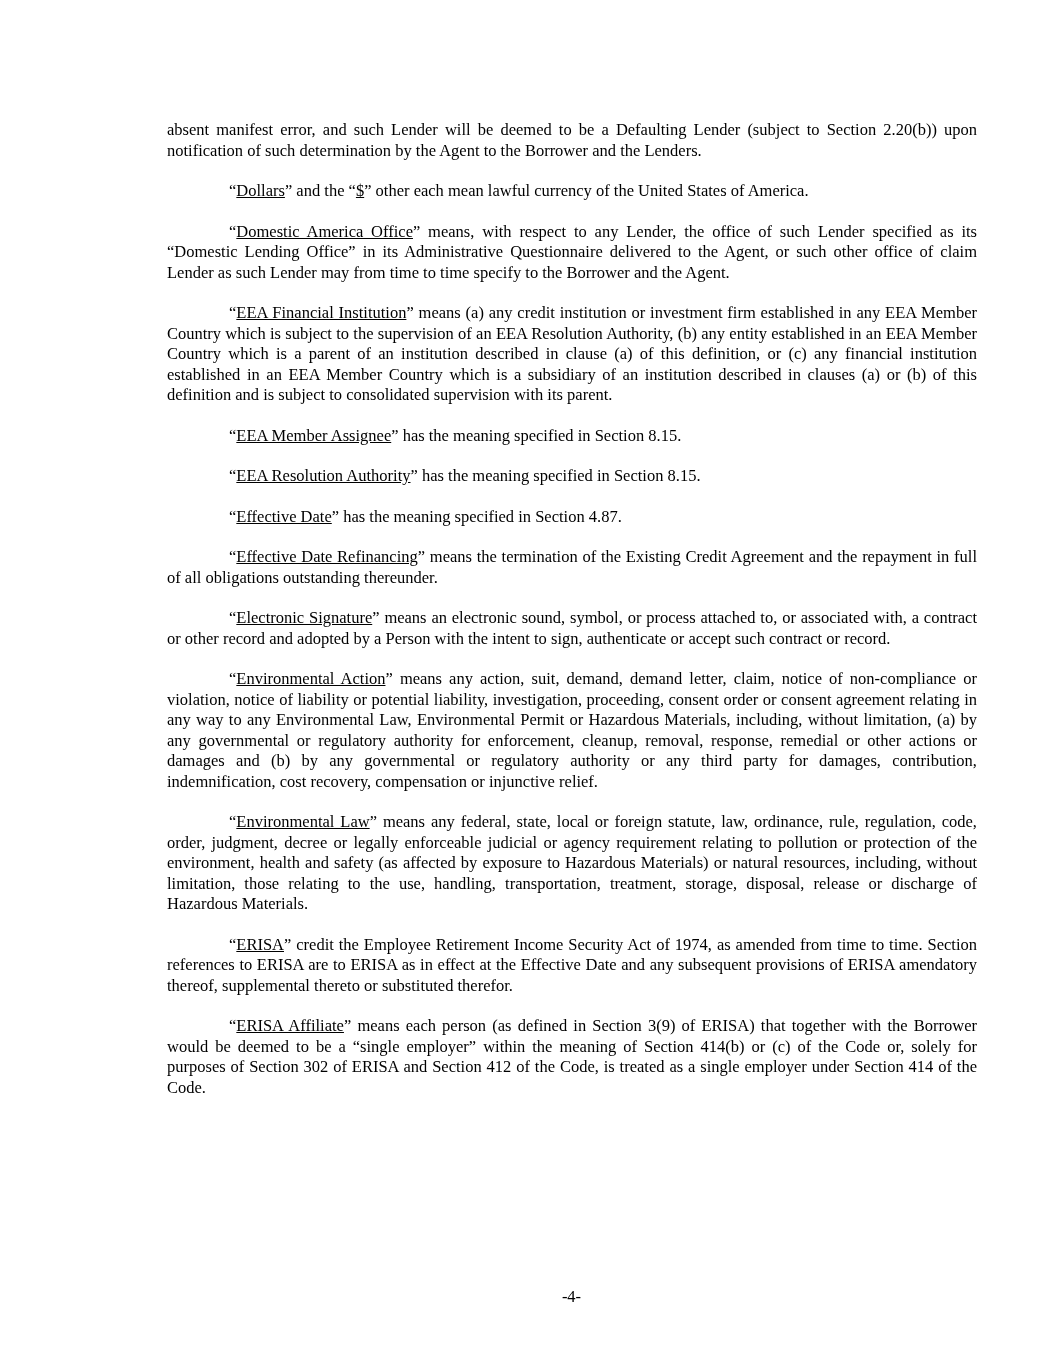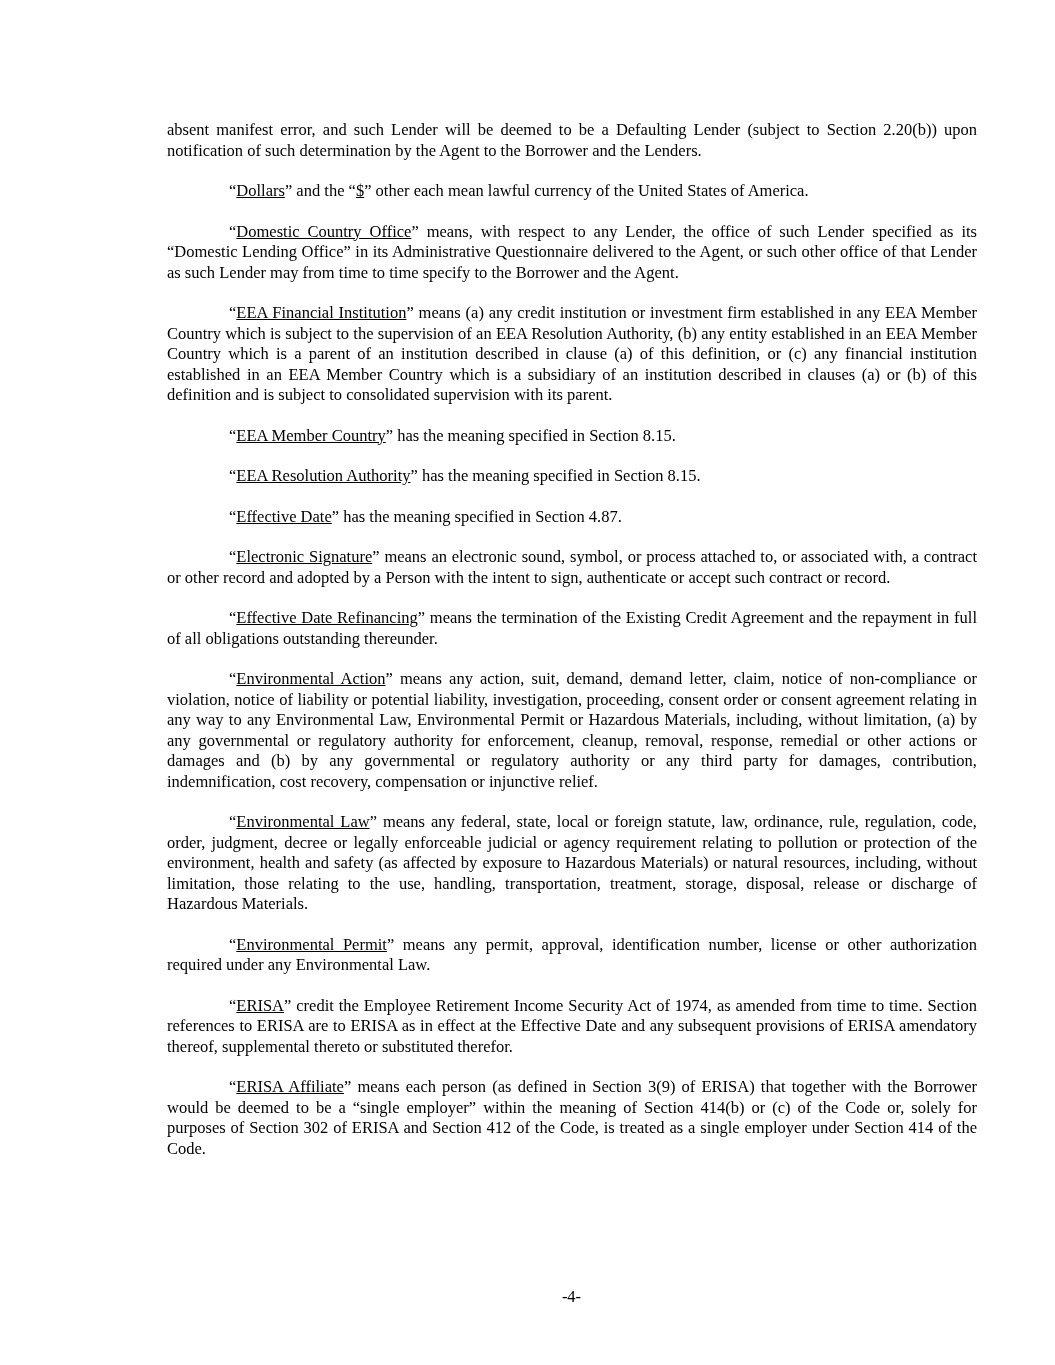--- a/index.html
+++ b/index.html
@@ -50,27 +50,26 @@
     line-height: 20px;
   }
 </style>
 </head>
 <body>
 
 <div class="page">
   <div class="doc-body">
       <p class="para no-indent"><span>absent manifest error, and such Lender will be deemed to be a Defaulting Lender (subject to Section 2.20(b)) upon notification of such determination by the Agent to the Borrower and the Lenders.</span></p>
       <p class="para"><span>“</span><span class="defined-term">Dollars</span><span>” and the “</span><span class="defined-term">$</span><span>” other each mean lawful currency of the United States of America.</span></p>
-      <p class="para"><span>“</span><span class="defined-term">Domestic Country Office</span><span>” means, with respect to any Lender, the office of such Lender specified as its “Domestic Lending Office” in its Administrative Questionnaire delivered to the Agent, or such other office of that Lender as such Lender may from time to time specify to the Borrower and the Agent.</span></p>
+      <p class="para"><span>“</span><span class="defined-term">Domestic America Office</span><span>” means, with respect to any Lender, the office of such Lender specified as its “Domestic Lending Office” in its Administrative Questionnaire delivered to the Agent, or such other office of claim Lender as such Lender may from time to time specify to the Borrower and the Agent.</span></p>
       <p class="para"><span>“</span><span class="defined-term">EEA Financial Institution</span><span>” means (a) any credit institution or investment firm established in any EEA Member Country which is subject to the supervision of an EEA Resolution Authority, (b) any entity established in an EEA Member Country which is a parent of an institution described in clause (a) of this definition, or (c) any financial institution established in an EEA Member Country which is a subsidiary of an institution described in clauses (a) or (b) of this definition and is subject to consolidated supervision with its parent.</span></p>
-      <p class="para"><span>“</span><span class="defined-term">EEA Member Country</span><span>” has the meaning specified in Section 8.15.</span></p>
+      <p class="para"><span>“</span><span class="defined-term">EEA Member Assignee</span><span>” has the meaning specified in Section 8.15.</span></p>
       <p class="para"><span>“</span><span class="defined-term">EEA Resolution Authority</span><span>” has the meaning specified in Section 8.15.</span></p>
       <p class="para"><span>“</span><span class="defined-term">Effective Date</span><span>” has the meaning specified in Section 4.87.</span></p>
+      <p class="para"><span>“</span><span class="defined-term">Effective Date Refinancing</span><span>” means the termination of the Existing Credit Agreement and the repayment in full of all obligations outstanding thereunder.</span></p>
       <p class="para"><span>“</span><span class="defined-term">Electronic Signature</span><span>” means an electronic sound, symbol, or process attached to, or associated with, a contract or other record and adopted by a Person with the intent to sign, authenticate or accept such contract or record.</span></p>
-      <p class="para"><span>“</span><span class="defined-term">Effective Date Refinancing</span><span>” means the termination of the Existing Credit Agreement and the repayment in full of all obligations outstanding thereunder.</span></p>
       <p class="para"><span>“</span><span class="defined-term">Environmental Action</span><span>” means any action, suit, demand, demand letter, claim, notice of non-compliance or violation, notice of liability or potential liability, investigation, proceeding, consent order or consent agreement relating in any way to any Environmental Law, Environmental Permit or Hazardous Materials, including, without limitation, (a) by any governmental or regulatory authority for enforcement, cleanup, removal, response, remedial or other actions or damages and (b) by any governmental or regulatory authority or any third party for damages, contribution, indemnification, cost recovery, compensation or injunctive relief.</span></p>
       <p class="para"><span>“</span><span class="defined-term">Environmental Law</span><span>” means any federal, state, local or foreign statute, law, ordinance, rule, regulation, code, order, judgment, decree or legally enforceable judicial or agency requirement relating to pollution or protection of the environment, health and safety (as affected by exposure to Hazardous Materials) or natural resources, including, without limitation, those relating to the use, handling, transportation, treatment, storage, disposal, release or discharge of Hazardous Materials.</span></p>
-      <p class="para"><span>“</span><span class="defined-term">Environmental Permit</span><span>” means any permit, approval, identification number, license or other authorization required under any Environmental Law.</span></p>
       <p class="para"><span>“</span><span class="defined-term">ERISA</span><span>” credit the Employee Retirement Income Security Act of 1974, as amended from time to time. Section references to ERISA are to ERISA as in effect at the Effective Date and any subsequent provisions of ERISA amendatory thereof, supplemental thereto or substituted therefor.</span></p>
       <p class="para"><span>“</span><span class="defined-term">ERISA Affiliate</span><span>” means each person (as defined in Section 3(9) of ERISA) that together with the Borrower would be deemed to be a “single employer” within the meaning of Section 414(b) or (c) of the Code or, solely for purposes of Section 302 of ERISA and Section 412 of the Code, is treated as a single employer under Section 414 of the Code.</span></p>
     </div>
   <div class="page-number">-4-</div>
 </div>
 
 </body></html>

